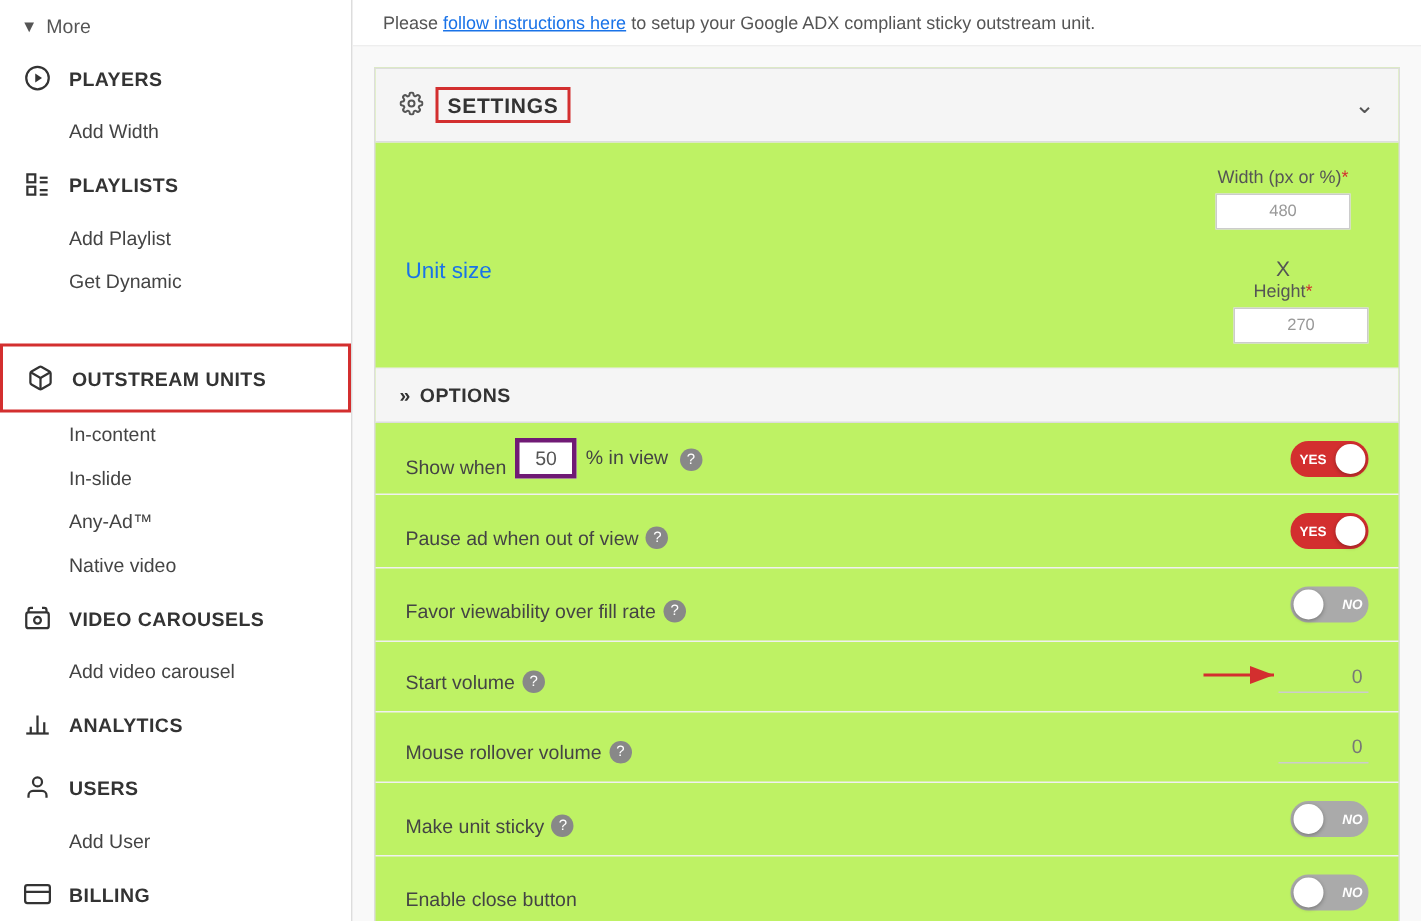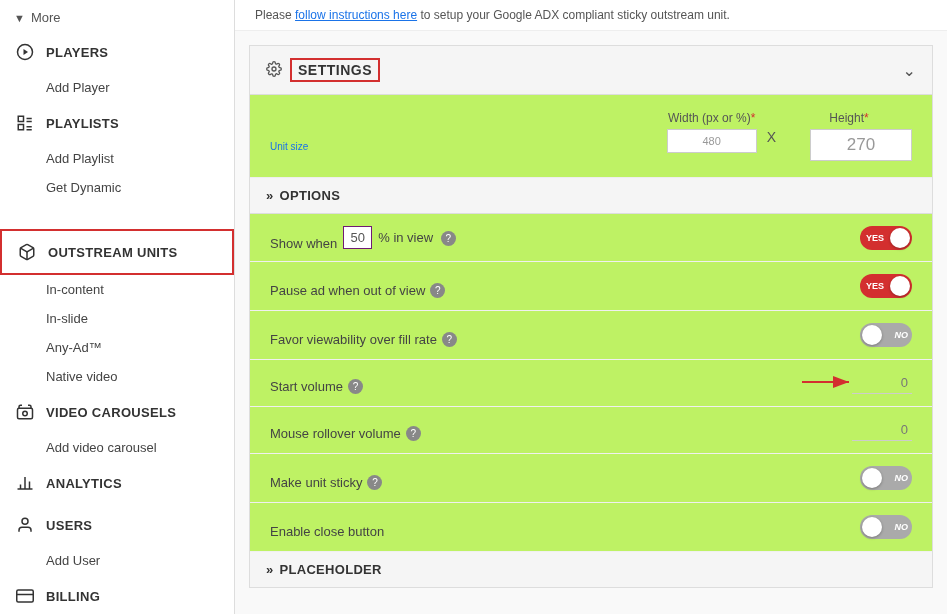--- a/index.html
+++ b/index.html
@@ -100,28 +100,29 @@
 
     
     .unit-size-row {
       display: flex;
       align-items: center;
       padding: 16px 20px;
       border-bottom: 1px solid #eee;
     }
     .unit-size-label {
       color: #1a73e8;
-      font-size: 10px;
+      font-size: 15px;
       min-width: 180px;
       margin-top: 20px;
     }
     .unit-size-fields {
       display: flex;
-      gap: 10px;
+      align-items: center;
       margin-left: auto;
+      flex-direction: column;
     }
     .unit-size-col {
       display: flex;
       flex-direction: column;
       align-items: center;
       gap: 4px;
     }
     .unit-size-col label {
       font-size: 12px;
       color: #555;
@@ -242,22 +243,22 @@
 
     
     .show-when-row {
       display: flex;
       align-items: center;
       padding: 10px 20px;
       border-bottom: 1px solid #f0f0f0;
     }
     .show-when-label { font-size: 13px; color: #444; margin-top: 12px; }
     .show-when-input {
-      width: 29px;
-      border: 1px solid #701a75;
+      width: 41px;
+      border: 3px solid #701a75;
       padding: 3px 6px;
       font-size: 13px;
       text-align: center;
       margin: 0 6px;
       color: #555;
     }
     .show-when-suffix { font-size: 13px; color: #444; }
     .show-when-right { margin-left: auto; }
 
     
@@ -302,21 +303,21 @@
   <div class="sidebar-section-header">
     <div class="section-icon icon-circle">
       <svg width="18" height="18" viewBox="0 0 24 24" fill="none" stroke="#333" stroke-width="2">
         <circle cx="12" cy="12" r="10"></circle>
         <polygon points="10,8 16,12 10,16" fill="#333" stroke="none"></polygon>
       </svg>
     </div>
     <span>PLAYERS</span>
   </div>
   <div class="sidebar-sub-item">
-    <span>Add Player</span>
+    <span>Add Width</span>
   </div>
 
   <div class="sidebar-section-header">
     <div class="section-icon icon-circle">
       <svg width="18" height="18" viewBox="0 0 24 24" fill="none" stroke="#333" stroke-width="2">
         <rect x="3" y="3" width="7" height="7"></rect>
         <rect x="3" y="14" width="7" height="7"></rect>
         <line x1="14" y1="6" x2="21" y2="6"></line>
         <line x1="14" y1="17" x2="21" y2="17"></line>
         <line x1="14" y1="10" x2="21" y2="10"></line>
@@ -434,21 +435,21 @@
           <label>
             <span>Width (px or %)</span><span class="required">*</span>
           </label>
           <input type="text" class="unit-size-col" style="width: 90px; padding: 5px 8px; border: 1px solid rgb(204, 204, 204); font-size: 11px; text-align: center; color: rgb(153, 153, 153);" value="480">
         </div>
         <span class="x-separator">X</span>
         <div class="unit-size-col">
           <label>
             <span>Height</span><span class="required">*</span>
           </label>
-          <input type="text" style="width: 102px; padding: 5px 8px; border: 1px solid rgb(204, 204, 204); font-size: 17px; text-align: center; color: rgb(153, 153, 153); margin-left: 24px;" value="270">
+          <input type="text" style="width: 90px; padding: 5px 8px; border: 1px solid rgb(204, 204, 204); font-size: 11px; text-align: center; color: rgb(153, 153, 153); margin-left: 24px;" value="270">
         </div>
       </div>
     </div>
 
     <div class="options-header">
       <span style="font-size:13px;">»</span>
       <span>OPTIONS</span>
     </div>
 
     <div class="show-when-row">

